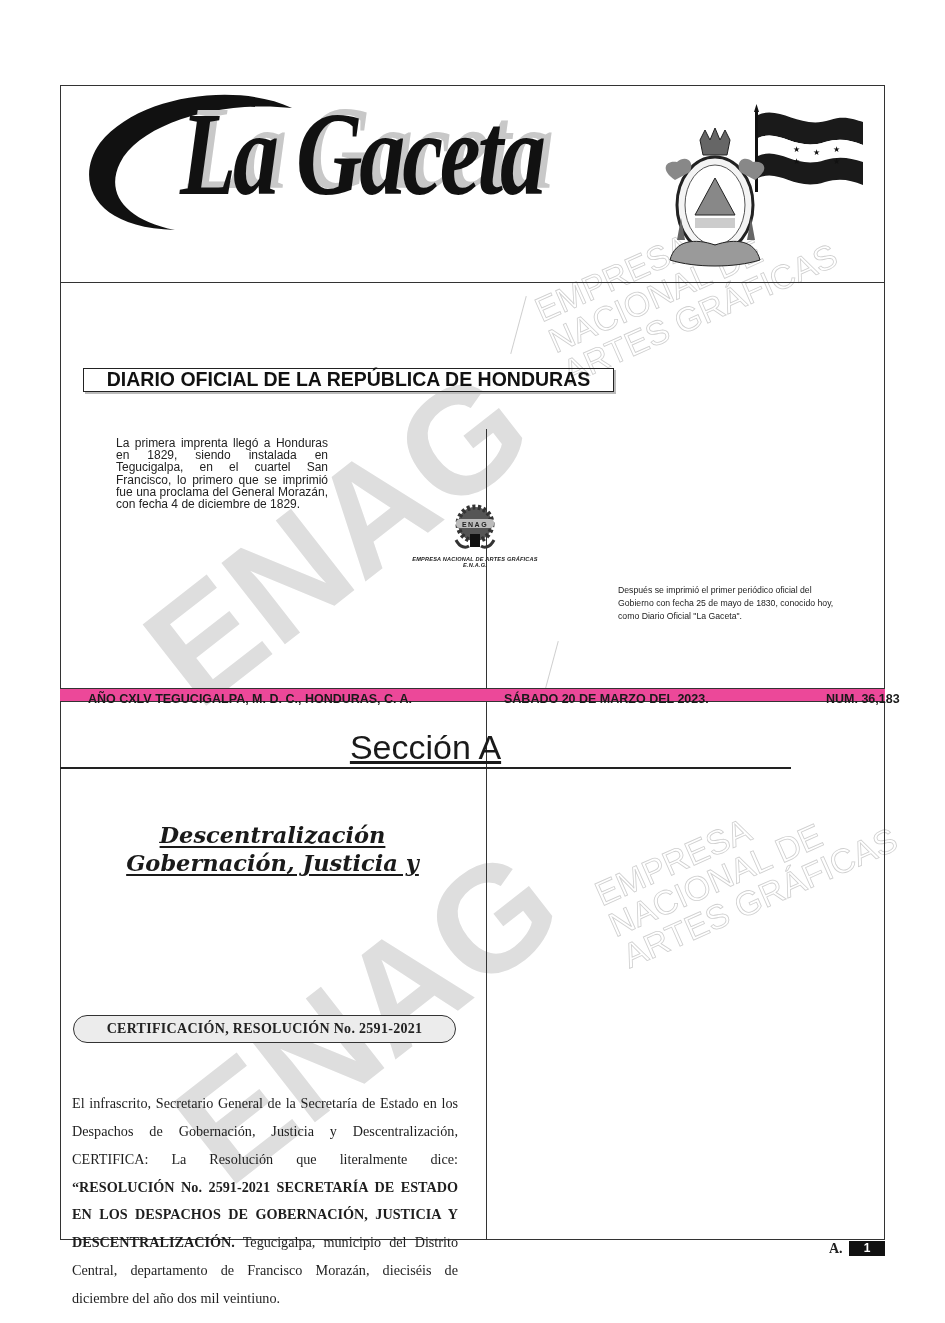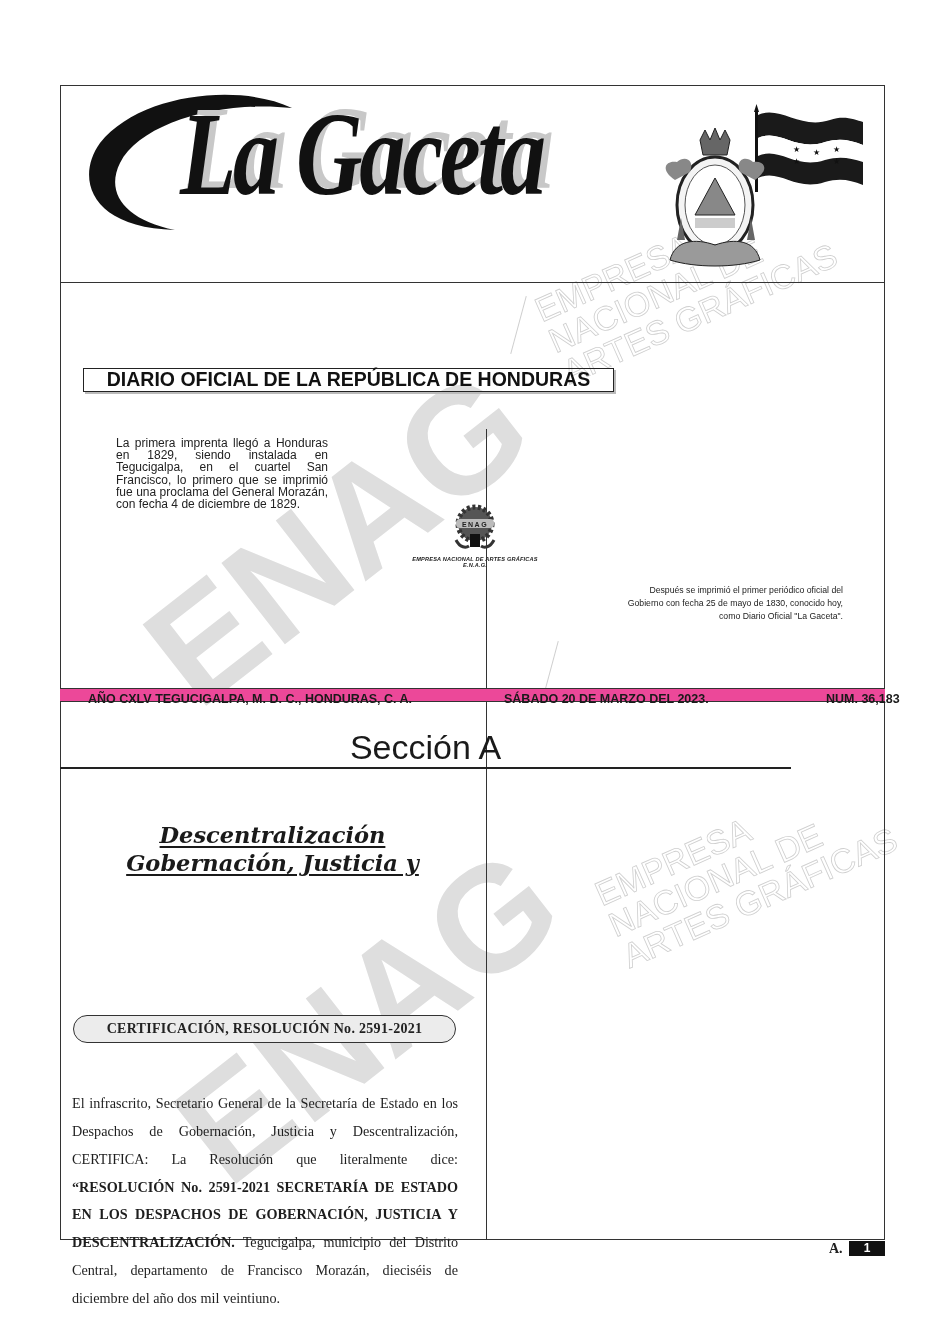--- a/index.html
+++ b/index.html
@@ -8,30 +8,30 @@
 
   
   .logo-swoosh { position:absolute; left:80px; top:88px; width:230px; height:150px; }
   .logo-text { position:absolute; left:180px; top:96px; font-family:"Liberation Serif", serif; font-style:italic; font-weight:bold; font-size:118px; line-height:1; letter-spacing:-4px; color:#111; transform:scaleX(0.78); transform-origin:left top; text-shadow:10px -6px 0 #c8c8c8; white-space:nowrap; }
   .subtitle-box { position:absolute; left:83px; top:250px; width:531px; height:24px; border:1.5px solid #222; box-sizing:border-box; font-family:"Liberation Sans", sans-serif; font-weight:bold; font-size:19.5px; line-height:21px; text-align:center; color:#111; box-shadow:2px 2px 0 #bbb; white-space:nowrap; }
   .masthead-rule { position:absolute; left:60px; top:282px; width:825px; height:0; border-top:1.5px solid #333; }
   .coat { position:absolute; left:655px; top:100px; width:220px; height:175px; }
 
   
   .info-left { position:absolute; left:116px; top:295px; width:212px; font-family:"Liberation Sans", sans-serif; font-size:12px; line-height:12.2px; color:#222; text-align:justify; }
-  .info-right { position:absolute; left:618px; top:297px; width:225px; font-family:"Liberation Sans", sans-serif; font-size:8.7px; line-height:13px; color:#222;text-align:right; }
+  .info-right { position:absolute; left:618px; top:297px; width:225px; font-family:"Liberation Sans", sans-serif; font-size:8.7px; line-height:13px; color:#222; }
   .enag-logo { position:absolute; left:405px; top:287px; width:140px; height:72px; text-align:center; }
   .enag-caption { font-family:"Liberation Sans", sans-serif; font-style:italic; font-weight:bold; font-size:5.6px; color:#222; letter-spacing:0.2px; }
 
   
   .date-bar { position:absolute; left:60px; top:362px; width:825px; height:14px; background:#ec4899; border-top:1.5px solid #333; border-bottom:1.5px solid #333; box-sizing:border-box; font-family:"Liberation Sans", sans-serif; font-weight:bold; font-size:12.5px; color:#1a1a1a; }
   .date-bar span { position:absolute; top:3px; white-space:nowrap; }
 
   
-  .section-bar { position:absolute; left:60px; top:384px; width:731px; height:45px; border-bottom:2px solid #222; box-sizing:border-box; font-family:"Liberation Sans", sans-serif; font-size:34px; text-align:center; line-height:46px; color:#1a1a1a; }
+  .section-bar { position:absolute; left:60px; top:384px; width:731px; height:45px; border-bottom:2px solid #222; box-sizing:border-box; font-family:"Liberation Sans", sans-serif; font-size:34px; text-align:center; line-height:46px; color:#1a1a1a;text-decoration:underline; }
 
   .col-divider { position:absolute; left:486px; top:429px; width:0; height:811px; border-left:1.5px solid #333; }
 
   
   .org-title { position:absolute; left:80px; top:436px; width:385px; text-align:center; font-family:"DejaVu Serif", serif; font-style:italic; font-weight:bold; font-size:22.5px; line-height:28px; color:#1a1a1a; }
   .org-title span { text-decoration:underline; text-decoration-thickness:1.5px; text-underline-offset:3px; display:block; }
   .cert-pill { position:absolute; left:73px; top:574px; width:383px; height:28px; border:1.5px solid #333; border-radius:14px; background:#ececec; box-sizing:border-box; font-family:"Liberation Serif", serif; font-weight:bold; font-size:14px; line-height:26px; text-align:center; color:#222; letter-spacing:0.3px; }
 
   .para { position:absolute; font-family:"Liberation Serif", serif; font-size:14.2px; line-height:27.8px; text-align:justify; text-align-last:left; color:#1e1e1e; }
   .para b { font-weight:bold; }

